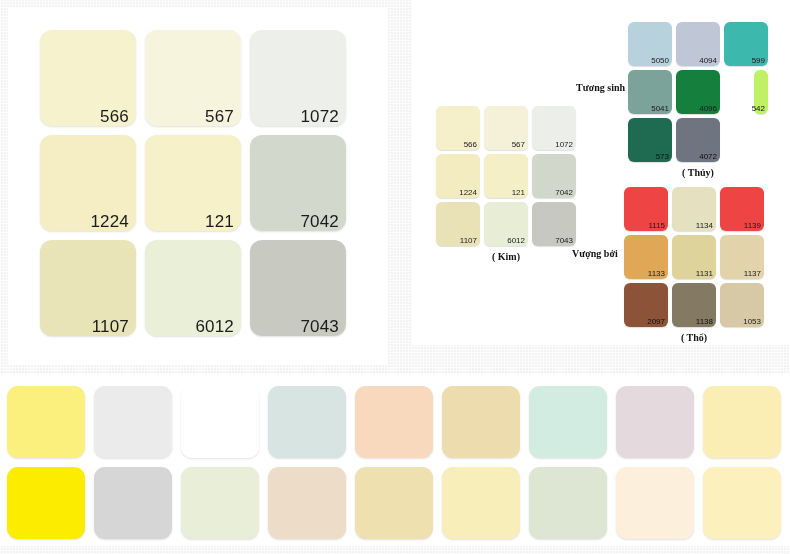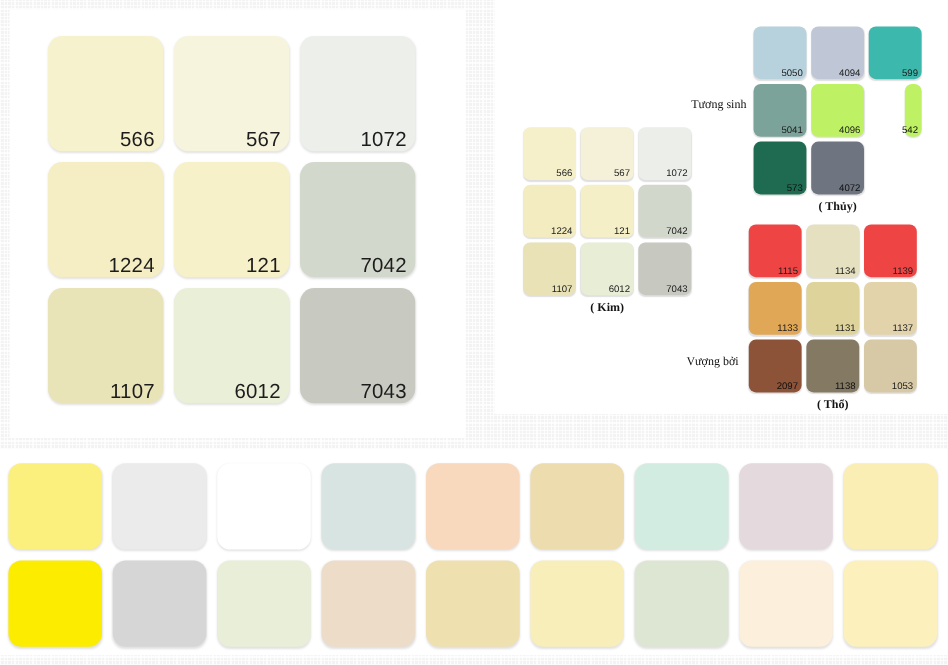--- a/index.html
+++ b/index.html
@@ -71,26 +71,26 @@
   }
 
   
   #group-kim{left:24px;top:106px;}
   #group-thuy{left:216px;top:22px;}
   #group-tho{left:212px;top:187px;}
 
   
   .rel-label{
     position:absolute;
-    font-size:10px;font-weight:normal;color:#111;
+    font-size:10px;font-weight:bold;color:#111;
     font-family:"Liberation Serif", serif;
     white-space:nowrap;
   }
   #label-tuong-sinh{left:164px;top:82px;}
-  #label-vuong-boi{left:160px;top:248px;margin-top:48px;}
+  #label-vuong-boi{left:160px;top:248px;}
 
   
   .strip-grid{
     position:absolute;left:7px;top:12px;
     display:grid;grid-template-columns:repeat(9,78px);
     grid-template-rows:repeat(2,72px);
     column-gap:9px;row-gap:9px;
   }
   .strip-sw{
     border-radius:11px;
@@ -180,21 +180,21 @@
         </div>
         <div class="mini-sw" style="background: rgb(191, 199, 214);">
           <span class="code">4094</span>
         </div>
         <div class="mini-sw" style="background: rgb(60, 184, 173);">
           <span class="code">599</span>
         </div>
         <div class="mini-sw" style="background: rgb(123, 163, 153);">
           <span class="code">5041</span>
         </div>
-        <div class="mini-sw" style="background: #bef264;">
+        <div class="mini-sw" style="background: #15803d;">
           <span class="code">4096</span>
         </div>
         <div class="mini-sw dark" style="background: #bef264; margin-left: 30px;">
           <span class="code">542</span>
         </div>
         <div class="mini-sw dark" style="background: rgb(31, 107, 82);">
           <span class="code">573</span>
         </div>
         <div class="mini-sw dark" style="background: rgb(110, 117, 128);">
           <span class="code">4072</span>

